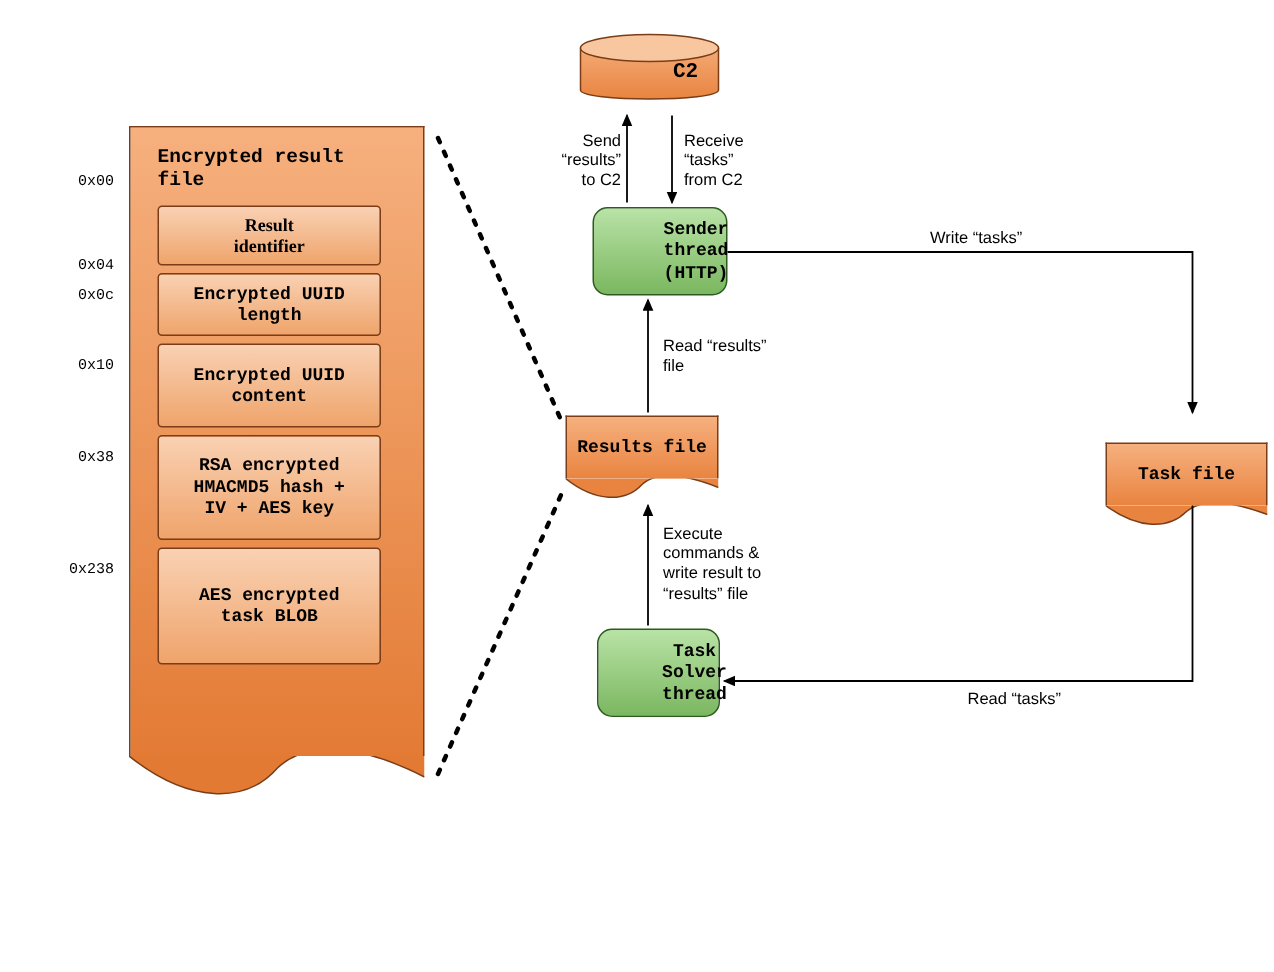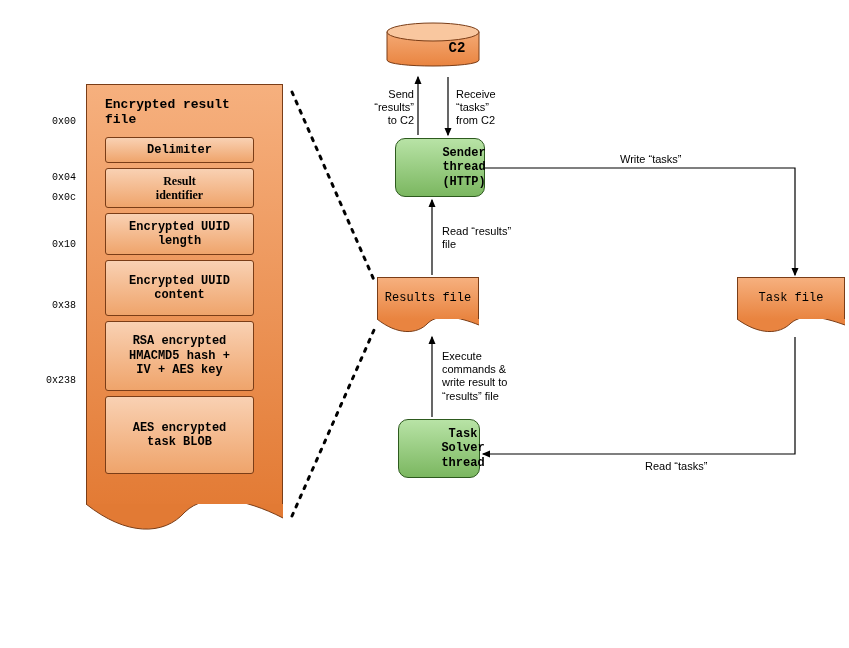--- a/index.html
+++ b/index.html
@@ -34,21 +34,21 @@
   }
   .file-shape .body {
     background: linear-gradient(to bottom, #f6b07e 0%, #e98440 100%);
     border: 1px solid #7a3d17;
     border-bottom: none;
     box-sizing: border-box;
     width: 100%;
     display: flex;
     align-items: center;
     justify-content: center;
-    font-weight: normal;
+    font-weight: bold;
     text-align: center;
     line-height: 1.2;
   }
   .label {
     position: absolute;
     font-family: Arial, sans-serif;
     font-size: 11px;
     color: #000;
     line-height: 1.2;
   }
@@ -156,21 +156,21 @@
   <div class="body" style="height:42px;">Results
 file</div>
   <svg width="102" height="16" viewBox="0 0 102 16" preserveAspectRatio="none" style="display:block;">
     <path d="M0,0 C 20,16 40,16 51,4 C 62,-6 82,-2 102,6 L102,0 Z" fill="#e98440"></path>
     <path d="M0,0 C 20,16 40,16 51,4 C 62,-6 82,-2 102,6" stroke="#7a3d17" stroke-width="1" fill="none"></path>
     <line x1="0" y1="0" x2="0" y2="0" stroke="#7a3d17"></line>
   </svg>
 </div>
 
 <div class="file-shape" style="left:737px; top:277px; width:108px;">
-  <div class="body" style="height:42px;">Task file</div>
+  <div class="body" style="height:42px;margin-top:18px;">Task file</div>
   <svg width="108" height="16" viewBox="0 0 108 16" preserveAspectRatio="none" style="display:block;">
     <path d="M0,0 C 22,16 42,16 54,4 C 66,-6 86,-2 108,6 L108,0 Z" fill="#e98440"></path>
     <path d="M0,0 C 22,16 42,16 54,4 C 66,-6 86,-2 108,6" stroke="#7a3d17" stroke-width="1" fill="none"></path>
   </svg>
 </div>
 
 <svg class="overlay">
   <line x1="432" y1="417" x2="432" y2="337" class="arrow-line" marker-end="url(#arrowhead)"></line>
 </svg>
 <div class="label" style="left:442px; top:350px; white-space:pre-line;">Execute
@@ -183,21 +183,20 @@
 thread</div>
 
 <svg class="overlay">
   <path d="M 795 337 L 795 454 L 483 454" class="arrow-line" marker-end="url(#arrowhead)"></path>
 </svg>
 <div class="label" style="left:645px; top:460px;">Read “tasks”</div>
 
 <div class="big-file-wrap" style="left:86px; top:84px; width:197px;">
   <div class="big-file-body" style="height:420px;">
     <div class="big-file-title">Encrypted result file</div>
-    <div class="struct-row" style="height:26px;">Delimiter</div>
     <div class="struct-row" style="height:40px; white-space:pre-line;font-family:Liberation Serif, serif;">Result
 identifier</div>
     <div class="struct-row" style="height:42px; white-space:pre-line;">Encrypted UUID
 length</div>
     <div class="struct-row" style="height:56px; white-space:pre-line;">Encrypted UUID
 content</div>
     <div class="struct-row" style="height:70px; white-space:pre-line;">RSA encrypted
 HMACMD5 hash +
 IV + AES key</div>
     <div class="struct-row" style="height:78px; white-space:pre-line;">AES encrypted

